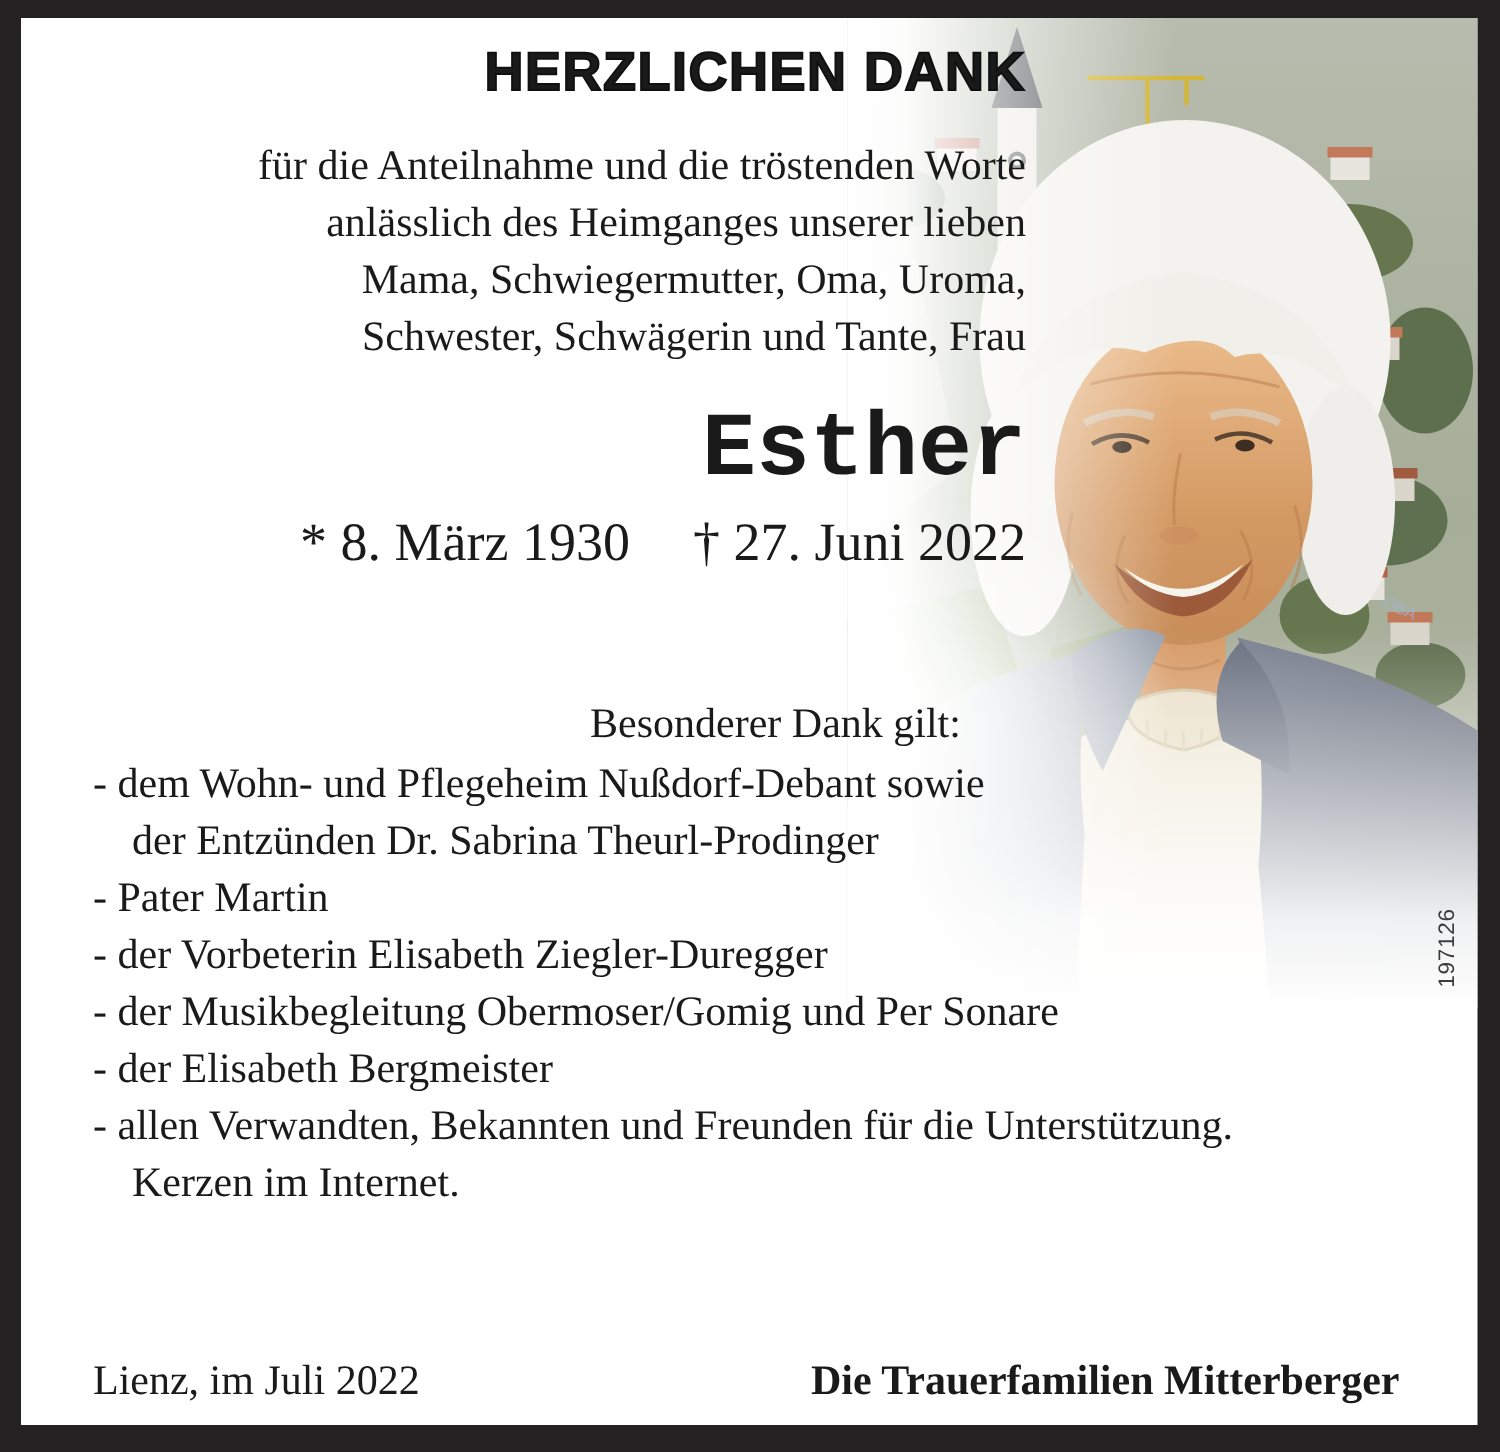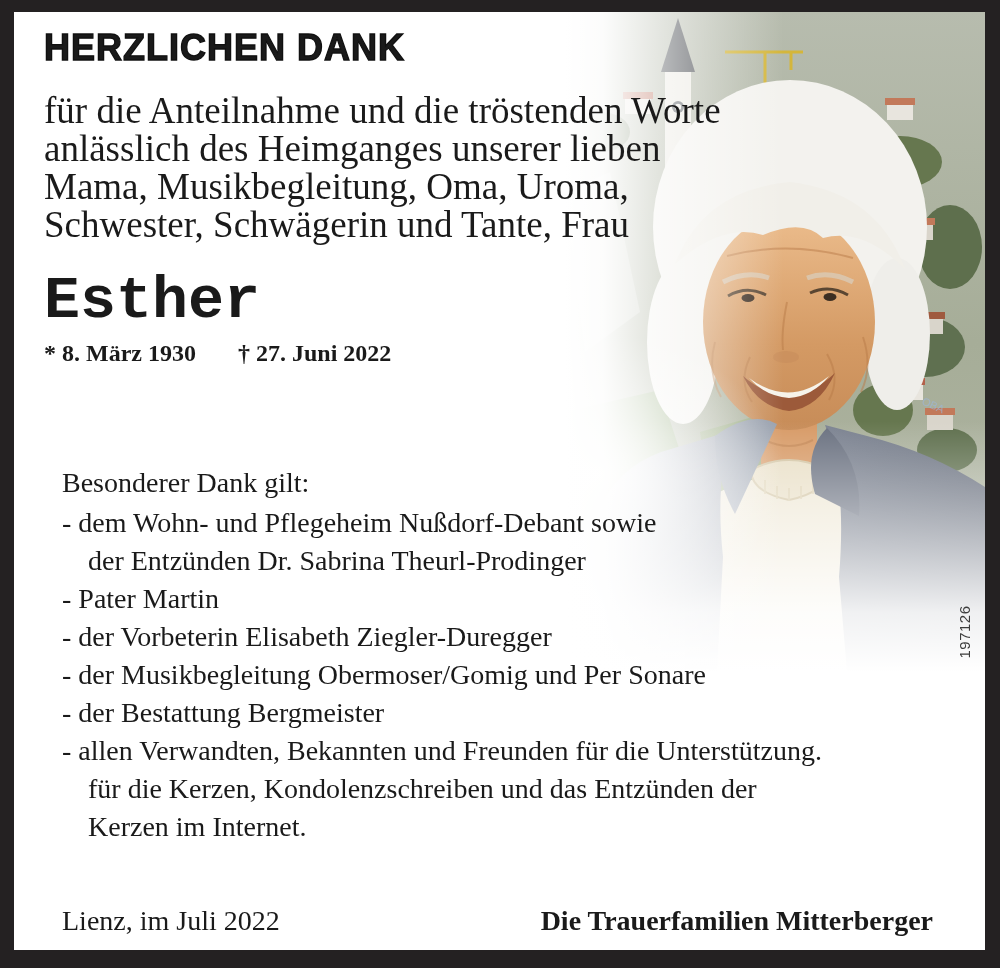--- a/index.html
+++ b/index.html
@@ -23,46 +23,46 @@
   .photo svg{display:block;width:100%;height:100%;}
   .photo .fade{
     position:absolute;inset:0;pointer-events:none;
     background:
       linear-gradient(90deg,#ffffff 0%,rgba(255,255,255,.96) 9%,rgba(255,255,255,.6) 24%,rgba(255,255,255,0) 52%),
       linear-gradient(0deg,#ffffff 0%,rgba(255,255,255,.9) 9%,rgba(255,255,255,0) 38%),
       radial-gradient(ellipse 260px 200px at 8% 70%,rgba(255,255,255,.9),rgba(255,255,255,0) 70%);
   }
   
   .head-col{
-    position:absolute;left:30px;top:0;width:640px;text-align:left;z-index:3;
+    position:absolute;left:30px;top:0;width:640px;text-align:right;z-index:3;
   }
   .headline{
     margin-top:16px;
     font-family:"Liberation Sans", sans-serif;
     font-weight:bold;
     font-size:36px;line-height:40px;
     letter-spacing:1px;
     -webkit-text-stroke:1.3px #101010;
     white-space:nowrap;
   }
-  .intro{margin-top:24px;font-size:37px;line-height:38px;}
+  .intro{margin-top:24px;font-size:28px;line-height:38px;}
   .intro div{white-space:nowrap;}
   .name{
     margin-top:24px;font-weight:bold;font-size:60px;line-height:66px;white-space:nowrap;font-family:Liberation Mono, monospace;
   }
   .dates{
-    margin-top:6px;font-weight:bold;font-size:24px;white-space:nowrap;
+    margin-top:6px;font-weight:normal;font-size:36px;white-space:nowrap;
   }
   .dates .gap{display:inline-block;width:42px;}
   
   .thanks{
     position:absolute;left:48px;top:452px;width:910px;z-index:3;
     font-size:28px;line-height:38px;
   }
-  .thanks .heading{margin-bottom:2px;white-space:nowrap;}
+  .thanks .heading{margin-bottom:2px;white-space:nowrap;text-align:center;}
   .t-line{white-space:nowrap;}
   .t-line.cont{padding-left:26px;}
   
   .footer{
     position:absolute;left:48px;right:52px;top:893px;z-index:3;
     display:flex;justify-content:space-between;align-items:center;
     font-size:28px;
   }
   .footer .family{font-weight:bold;}
   
@@ -199,41 +199,40 @@
       </g>
     </svg>
     <div class="fade"></div>
   </div>
 
   <div class="head-col">
     <div class="headline">HERZLICHEN DANK</div>
     <div class="intro">
       <div>für die Anteilnahme und die tröstenden Worte</div>
       <div>anlässlich des Heimganges unserer lieben</div>
-      <div>Mama, Musikbegleitung, Oma, Uroma,</div>
+      <div>Mama, Schwiegermutter, Oma, Uroma,</div>
       <div>Schwester, Schwägerin und Tante, Frau</div>
     </div>
     <div class="name">
       <div>Esther</div>
     </div>
     <div class="dates">
       <span>* 8. März 1930</span><span class="gap"></span><span>† 27. Juni 2022</span>
     </div>
   </div>
 
   <div class="thanks">
     <div class="heading">Besonderer Dank gilt:</div>
     <div class="t-line">- dem Wohn- und Pflegeheim Nußdorf-Debant sowie</div>
     <div class="t-line cont">der Entzünden Dr. Sabrina Theurl-Prodinger</div>
     <div class="t-line">- Pater Martin</div>
     <div class="t-line">- der Vorbeterin Elisabeth Ziegler-Duregger</div>
     <div class="t-line">- der Musikbegleitung Obermoser/Gomig und Per Sonare</div>
-    <div class="t-line">- der Bestattung Bergmeister</div>
+    <div class="t-line">- der Elisabeth Bergmeister</div>
     <div class="t-line">- allen Verwandten, Bekannten und Freunden für die Unterstützung.</div>
-    <div class="t-line cont">für die Kerzen, Kondolenzschreiben und das Entzünden der</div>
     <div class="t-line cont">Kerzen im Internet.</div>
   </div>
 
   <div class="footer">
     <span>Lienz, im Juli 2022</span>
     <span class="family">Die Trauerfamilien Mitterberger</span>
   </div>
 
   <div class="side-number">197126</div>
 

